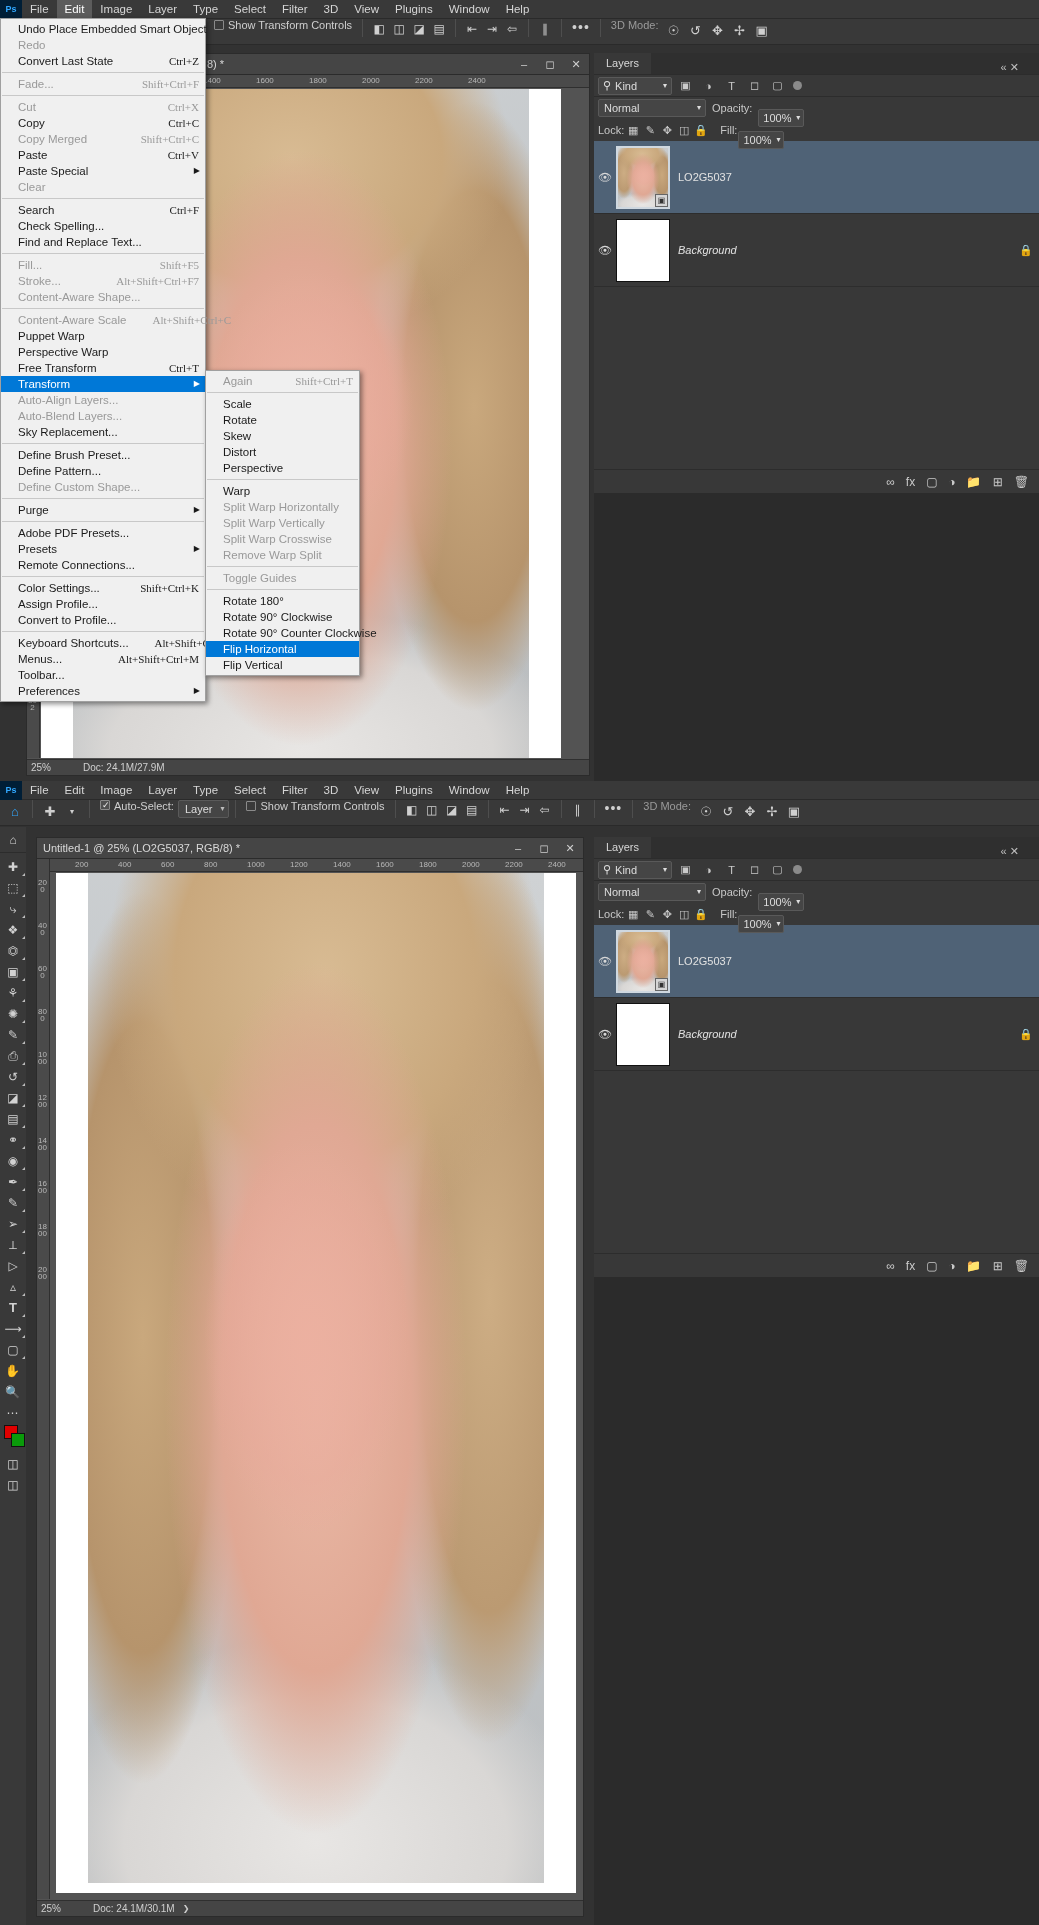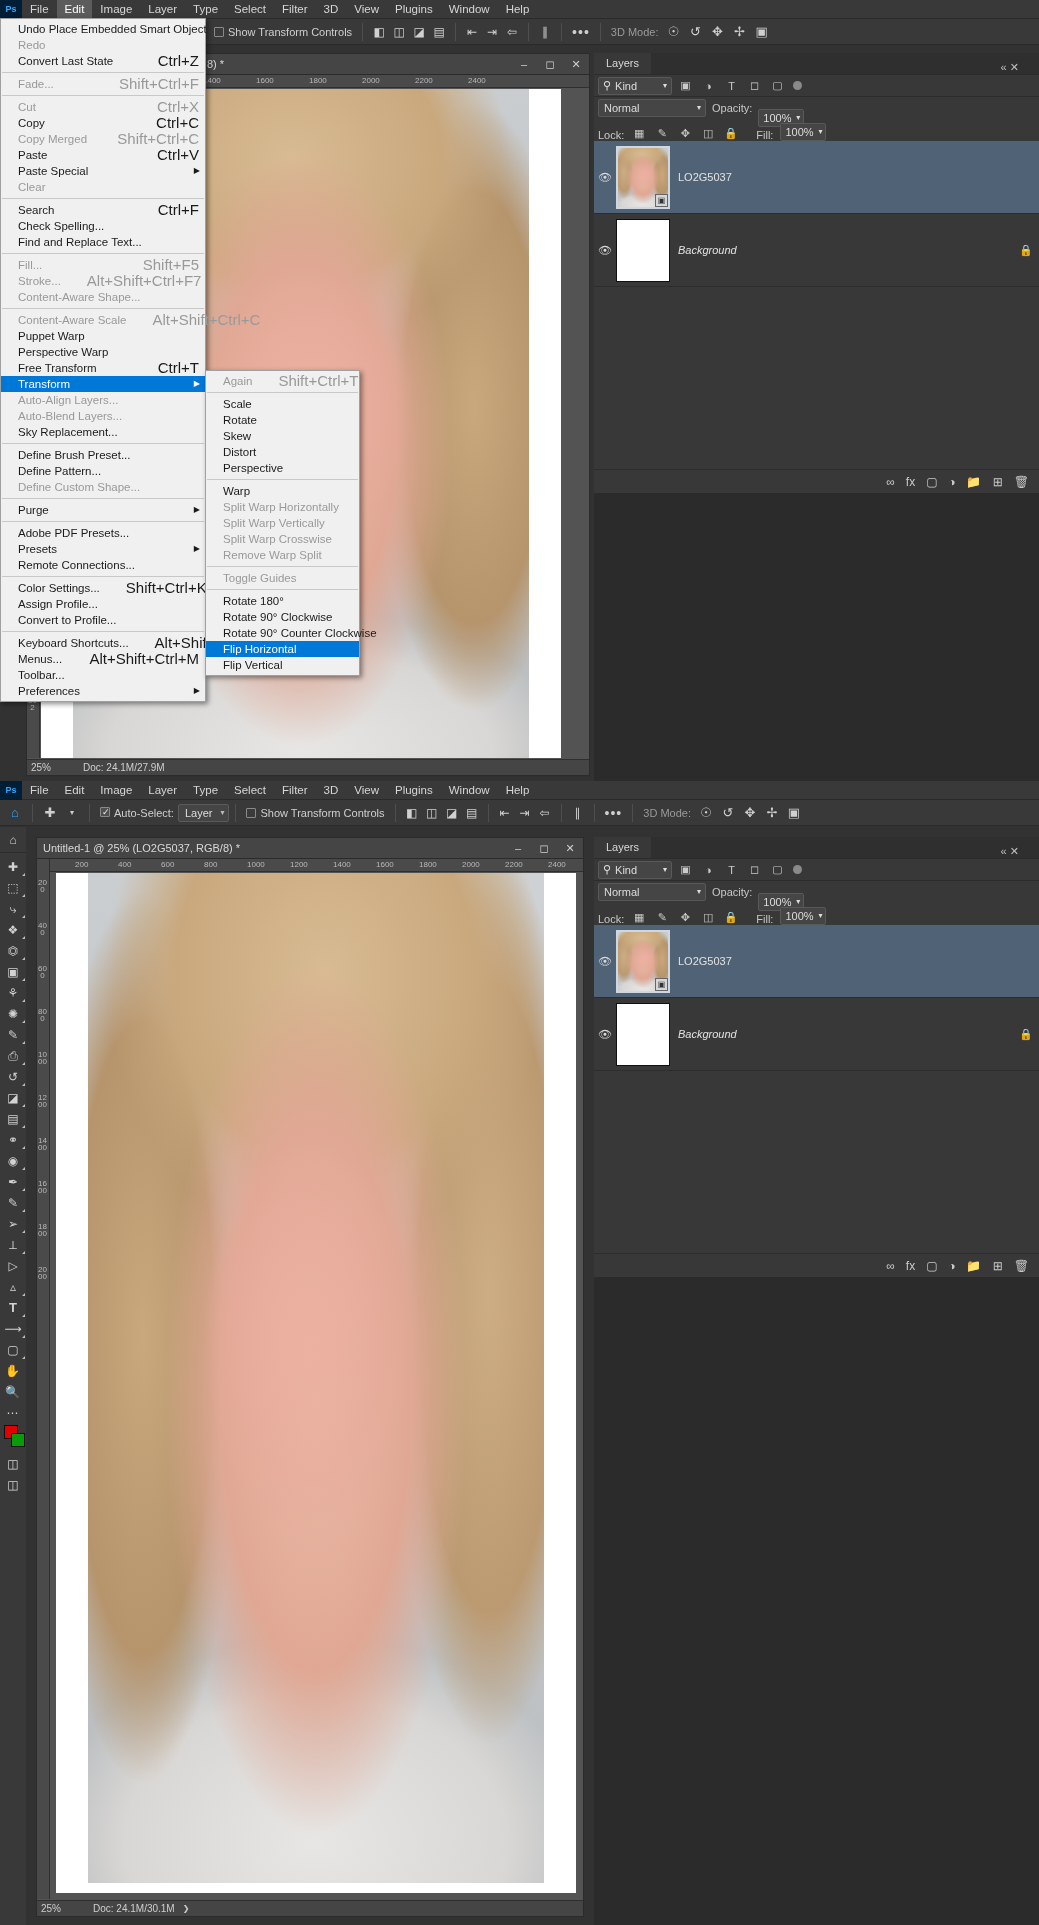--- a/index.html
+++ b/index.html
@@ -15,21 +15,21 @@
   
   .menubar { height:19px; background:#393939; display:flex; align-items:center;
              border-bottom:1px solid #2a2a2a; position:relative; z-index:5;}
   .ps-logo { width:22px; height:19px; background:#001e36; color:#31a8ff;
              font-size:9px; font-weight:bold; display:flex; align-items:center;
              justify-content:center; }
   .mi { padding:0 8px; height:19px; line-height:19px; font-size:11.5px; color:#d6d6d6; }
   .mi.active { background:#5c5c5c; color:#fff; }
 
   
-  .optbar { height:26px; background:#393939; display:flex; align-items:center;
+  .optbar { height:26px; background:#393939; display:flex; align-items:flex-start;
             gap:0px; border-bottom:1px solid #2a2a2a; padding-left:4px; }
   .ob-sep { width:1px; height:18px; background:#4e4e4e; margin:0 6px; }
   .ob-ico { width:22px; height:22px; display:flex; align-items:center; justify-content:center;
             color:#cfcfcf; font-size:13px; }
   .ob-txt { font-size:11px; color:#cfcfcf; padding:0 4px; white-space:nowrap; }
   .ob-select { background:#454545; border:1px solid #5a5a5a; height:18px; line-height:16px;
                padding:0 16px 0 6px; font-size:11px; color:#ddd; position:relative; border-radius:2px;}
   .ob-select:after { content:"\25BE"; position:absolute; right:4px; top:0px; font-size:8px; color:#bbb;}
   .chk { width:10px; height:10px; border:1px solid #8a8a8a; background:#3a3a3a; display:inline-block;
          margin-right:4px; vertical-align:-1px; border-radius:1px;}
@@ -76,21 +76,21 @@
 
   
   .menu { position:absolute; background:#f0f0f0; border:1px solid #a0a0a0;
           box-shadow:2px 2px 5px rgba(0,0,0,.45); z-index:50; color:#1a1a1a;
           font-size:11.5px; padding:2px 0; }
   .menu .row { height:16px; line-height:16px; display:flex; align-items:center;
                padding:0 6px 0 17px; position:relative; white-space:nowrap; }
   .menu .row.dis { color:#999; }
   .menu .row.sel { background:#0078d7; color:#fff; }
   .menu .row .lbl { flex:0 0 auto; }
-  .menu .row .acc { margin-left:auto; padding-left:26px; font-size:15px; }
+  .menu .row .acc { margin-left:auto; padding-left:26px; font-size:11px;font-family:Liberation Serif, serif; }
   .menu .row.dis .acc { color:#999; }
   .menu .row .arr { position:absolute; right:5px; font-size:8px; }
   .menu .sep { height:1px; background:#c8c8c8; margin:3px 1px; }
 
   
   .panel { position:absolute; background:#383838; }
   .panel-tabs { height:21px; background:#2f2f2f; display:flex; align-items:flex-end; }
   .ptab { height:21px; line-height:21px; padding:0 12px; font-size:11px;
           background:#383838; color:#d8d8d8; }
   .panel-menu { margin-left:auto; padding-right:8px; font-size:11px; color:#c0c0c0;}
@@ -106,21 +106,21 @@
   .blend-row { height:22px; display:flex; align-items:center; padding:0 4px; gap:6px;}
   .blend-sel { background:#454545; border:1px solid #595959; border-radius:2px; height:18px;
                line-height:16px; font-size:11px; color:#ddd; padding:0 14px 0 5px;
                width:108px; position:relative;}
   .blend-sel:after{content:"\25BE"; position:absolute; right:4px; top:0; font-size:8px;}
   .lbl-s { font-size:11px; color:#c8c8c8; }
   .num { background:#454545; border:1px solid #595959; border-radius:2px; height:18px;
          line-height:16px; font-size:11px; color:#ddd; padding:0 13px 0 4px; width:46px;
          position:relative; text-align:left;margin-top:20px;}
   .num:after{content:"\25BE"; position:absolute; right:3px; top:0; font-size:8px;}
-  .lock-row { height:22px; display:flex; align-items:flex-end; padding:0 4px; gap:7px;}
+  .lock-row { height:22px; display:flex; align-items:center; padding:0 4px; gap:1px;}
   .lock-ico{ width:16px; height:16px; display:flex; align-items:center; justify-content:center;
              font-size:11px; color:#c6c6c6;}
   .layer-row { height:73px; display:flex; align-items:center; padding:0 6px 0 0;
                border-bottom:1px solid #2d2d2d; }
   .layer-row.sel { background:#4f6276; }
   .eye { width:22px; text-align:center; font-size:11px; color:#d8d8d8; }
   .thumb { width:54px; height:63px; border:1px solid #111; background:#fff; margin-right:8px;
            position:relative; overflow:hidden;}
   .thumb.sel-th { border:2px solid #cfd8e0; }
   .th-img { position:absolute; inset:0; }

